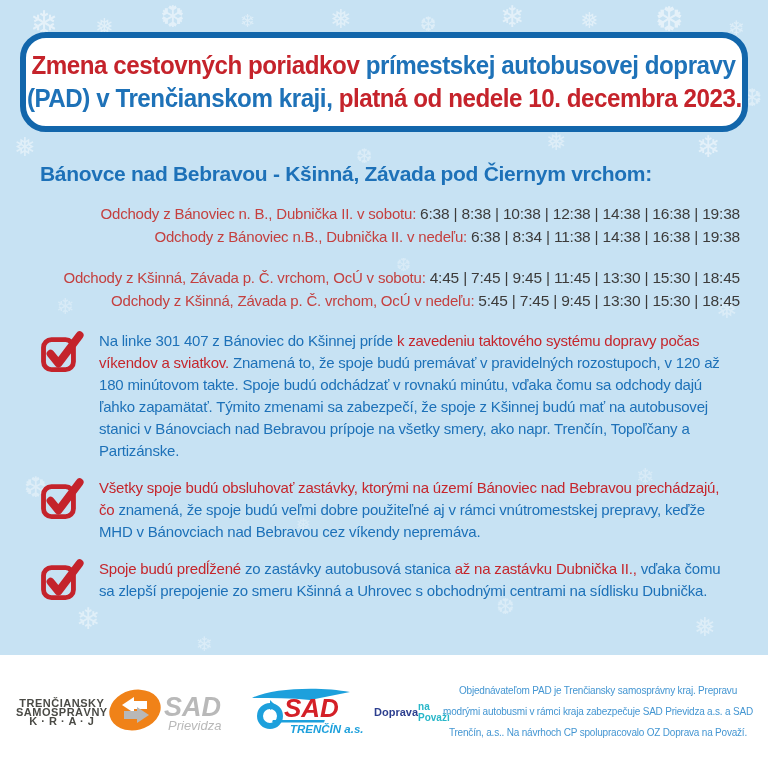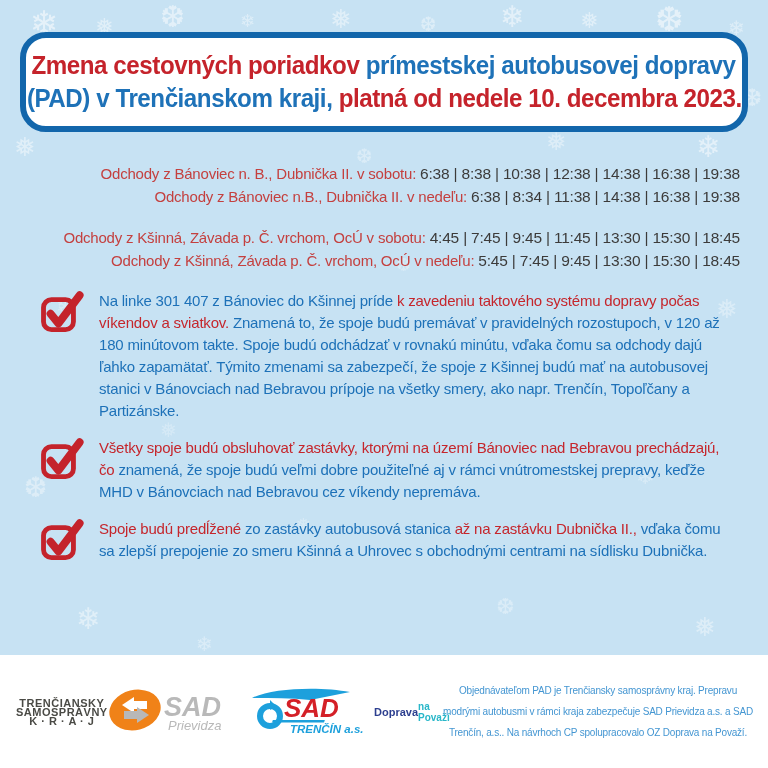--- a/index.html
+++ b/index.html
@@ -76,20 +76,21 @@
       <span class="snowflake" style="left: 694px; top: 614px; font-size: 26px; opacity: 0.4;">❅</span>
       <span class="snowflake" style="left: 196px; top: 634px; font-size: 20px; opacity: 0.35;">❄</span>
     </div>
 
   <div class="header-box">
     <div class="header-line"><span class="hred">Zmena cestovných poriadkov </span><span class="hblue">prímestskej autobusovej dopravy</span></div>
     <div class="header-line"><span class="hblue">(PAD) v Trenčianskom kraji, </span><span class="hred">platná od nedele 10. decembra 2023.</span></div>
   </div>
 
   <div class="content">
+    <h2 class="route-title">Bánovce nad Bebravou - Kšinná, Závada pod Čiernym vrchom:</h2>
     <div class="sched-group" id="sched-0">
         <div class="sched-line"><span class="sched-label">Odchody z Bánoviec n. B., Dubnička II. v sobotu: </span><span class="sched-times">6:38 | 8:38 | 10:38 | 12:38 | 14:38 | 16:38 | 19:38</span></div>
         <div class="sched-line"><span class="sched-label">Odchody z Bánoviec n.B., Dubnička II. v nedeľu: </span><span class="sched-times">6:38 | 8:34 | 11:38 | 14:38 | 16:38 | 19:38</span></div>
       </div>
     <div class="sched-group" id="sched-1">
         <div class="sched-line"><span class="sched-label">Odchody z Kšinná, Závada p. Č. vrchom, OcÚ v sobotu: </span><span class="sched-times">4:45 | 7:45 | 9:45 | 11:45 | 13:30 | 15:30 | 18:45</span></div>
         <div class="sched-line"><span class="sched-label">Odchody z Kšinná, Závada p. Č. vrchom, OcÚ v nedeľu: </span><span class="sched-times">5:45 | 7:45 | 9:45 | 13:30 | 15:30 | 18:45</span></div>
       </div>
     <div class="bullets" id="bullets">
         <div class="bullet">

